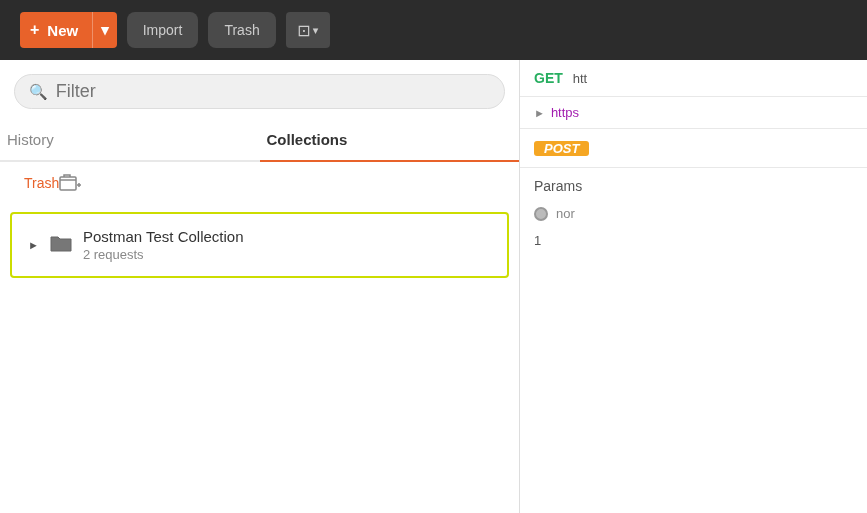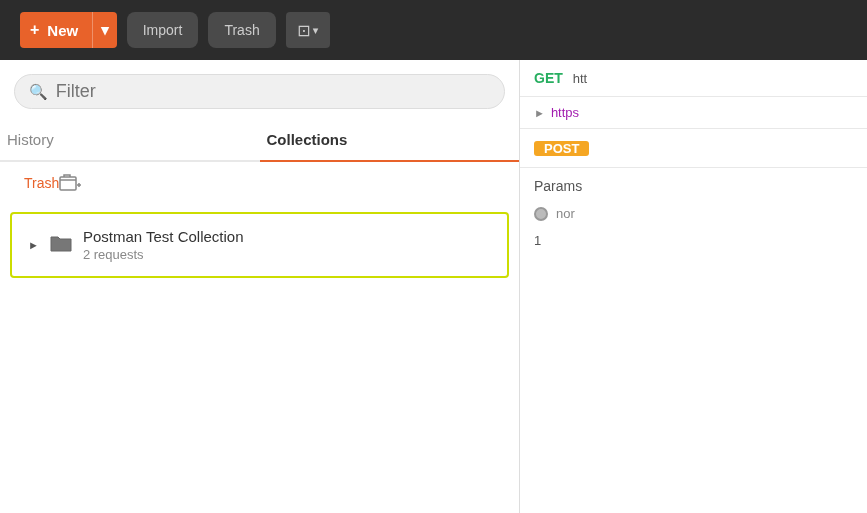--- a/index.html
+++ b/index.html
@@ -243,20 +243,21 @@
       border-bottom: 1px solid #e8e8e8;
     }
     .method-badge-post {
       background: #f5a623;
       color: #fff;
       font-weight: 700;
       font-size: 13px;
       padding: 0 10px;
       border-radius: 3px;
       display: inline-block;
+      font-style: italic;
     }
 
     .params-label {
       padding: 10px 14px 6px;
       font-size: 14px;
       color: #555;
     }
 
     .radio-row {
       padding: 6px 14px;

